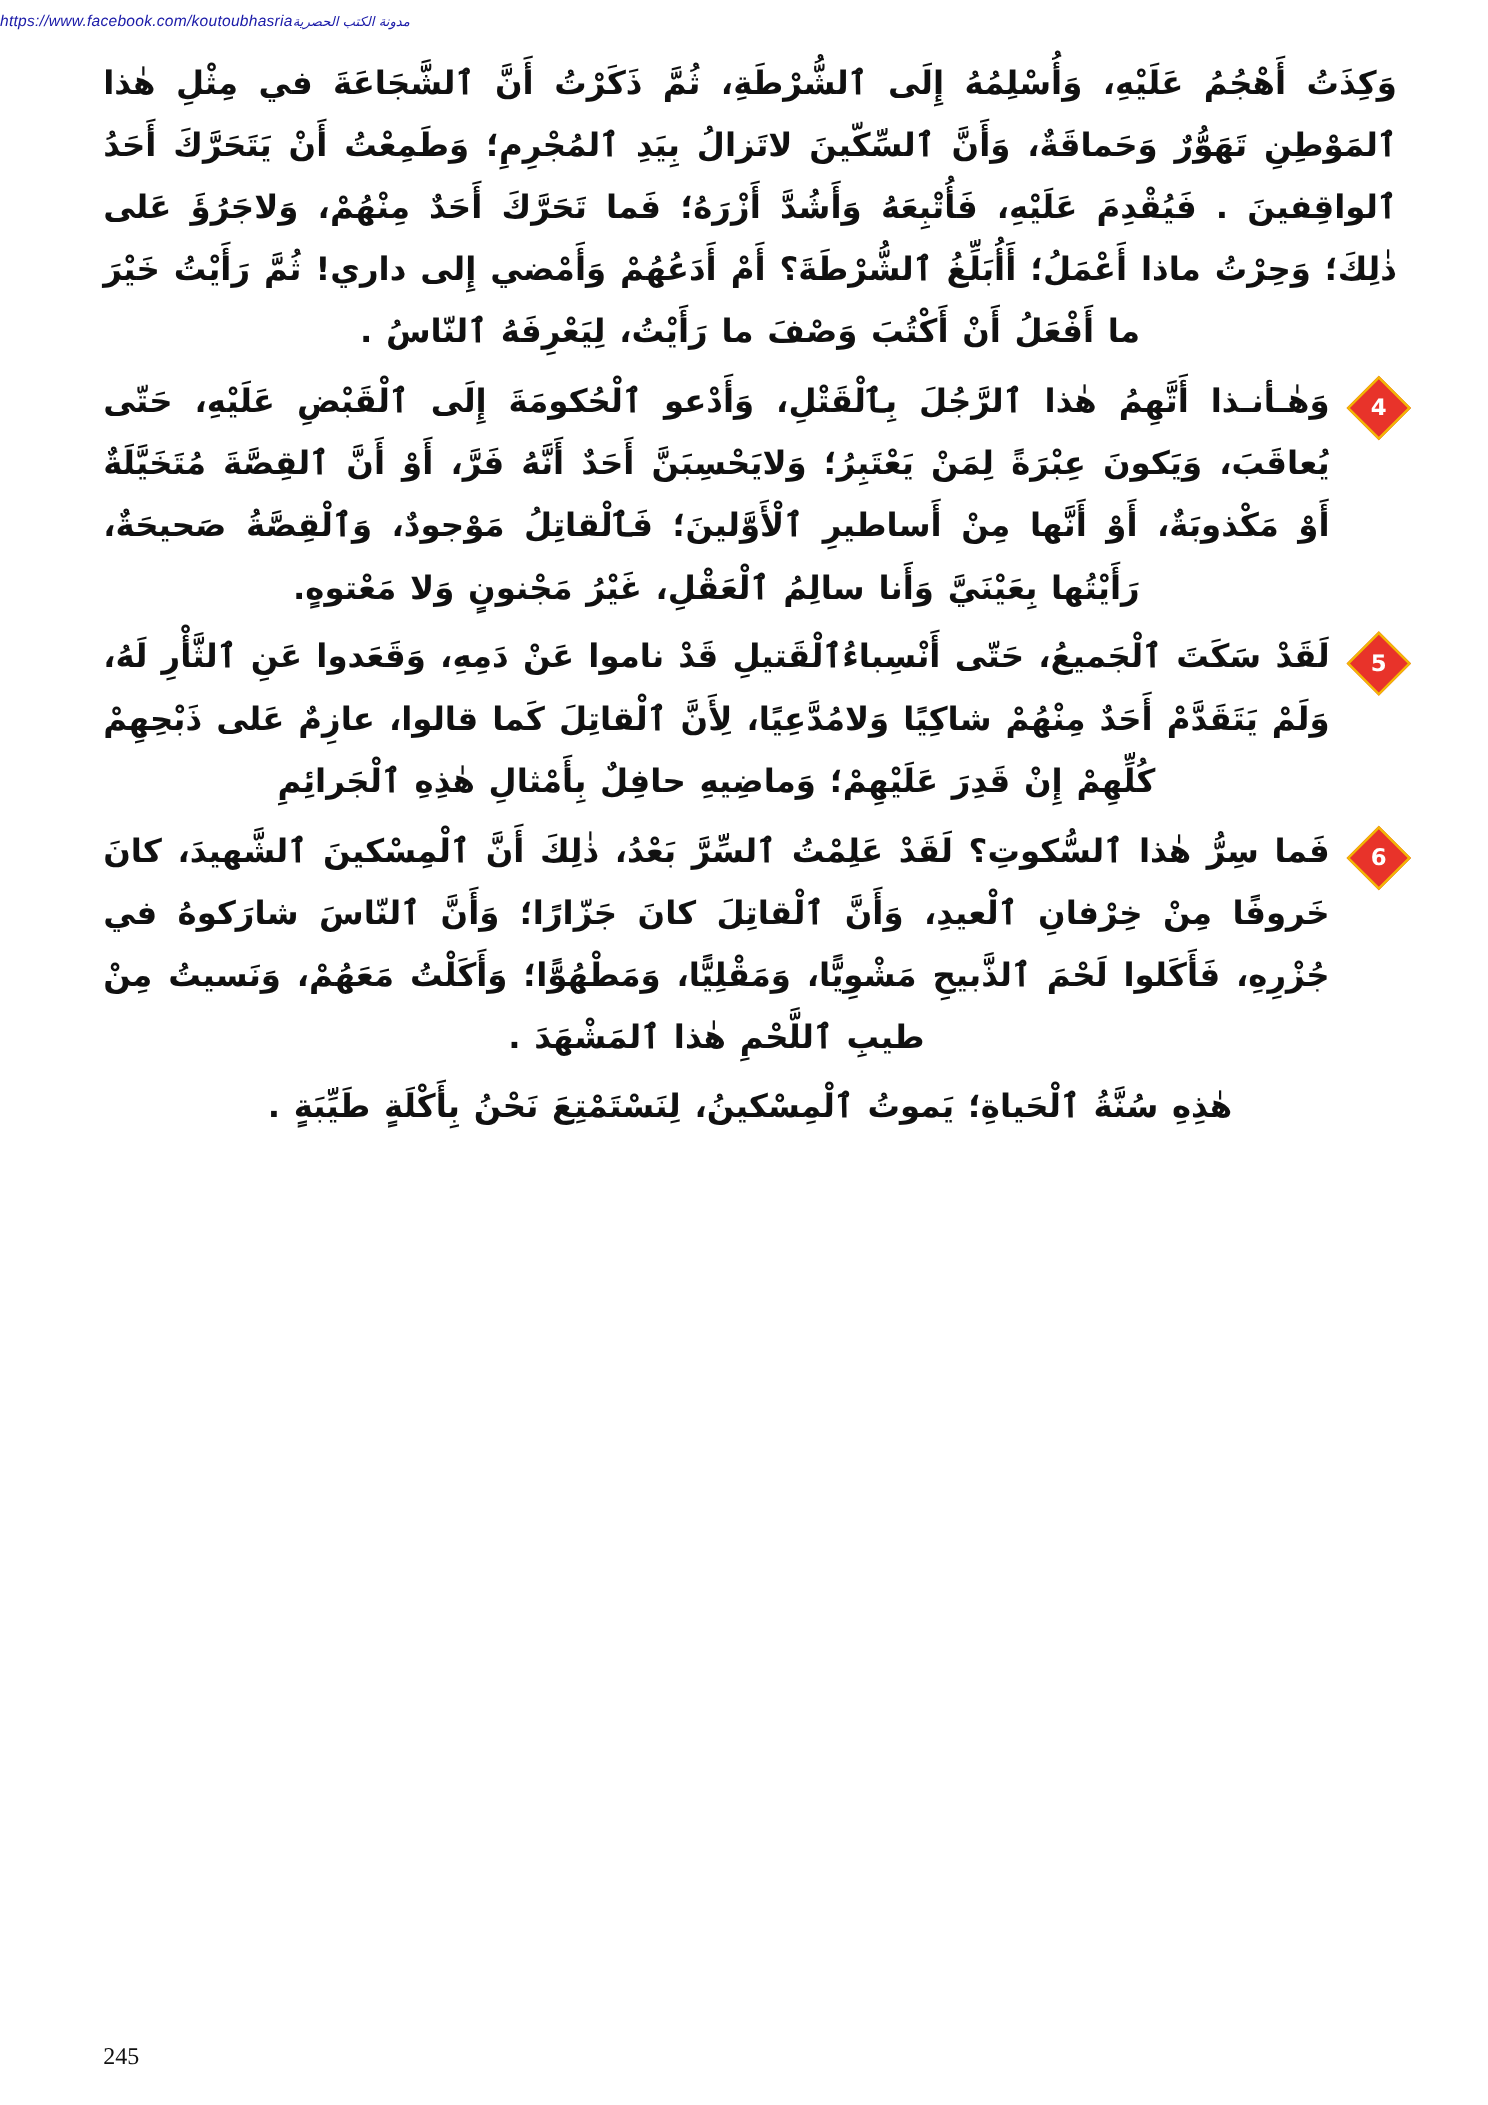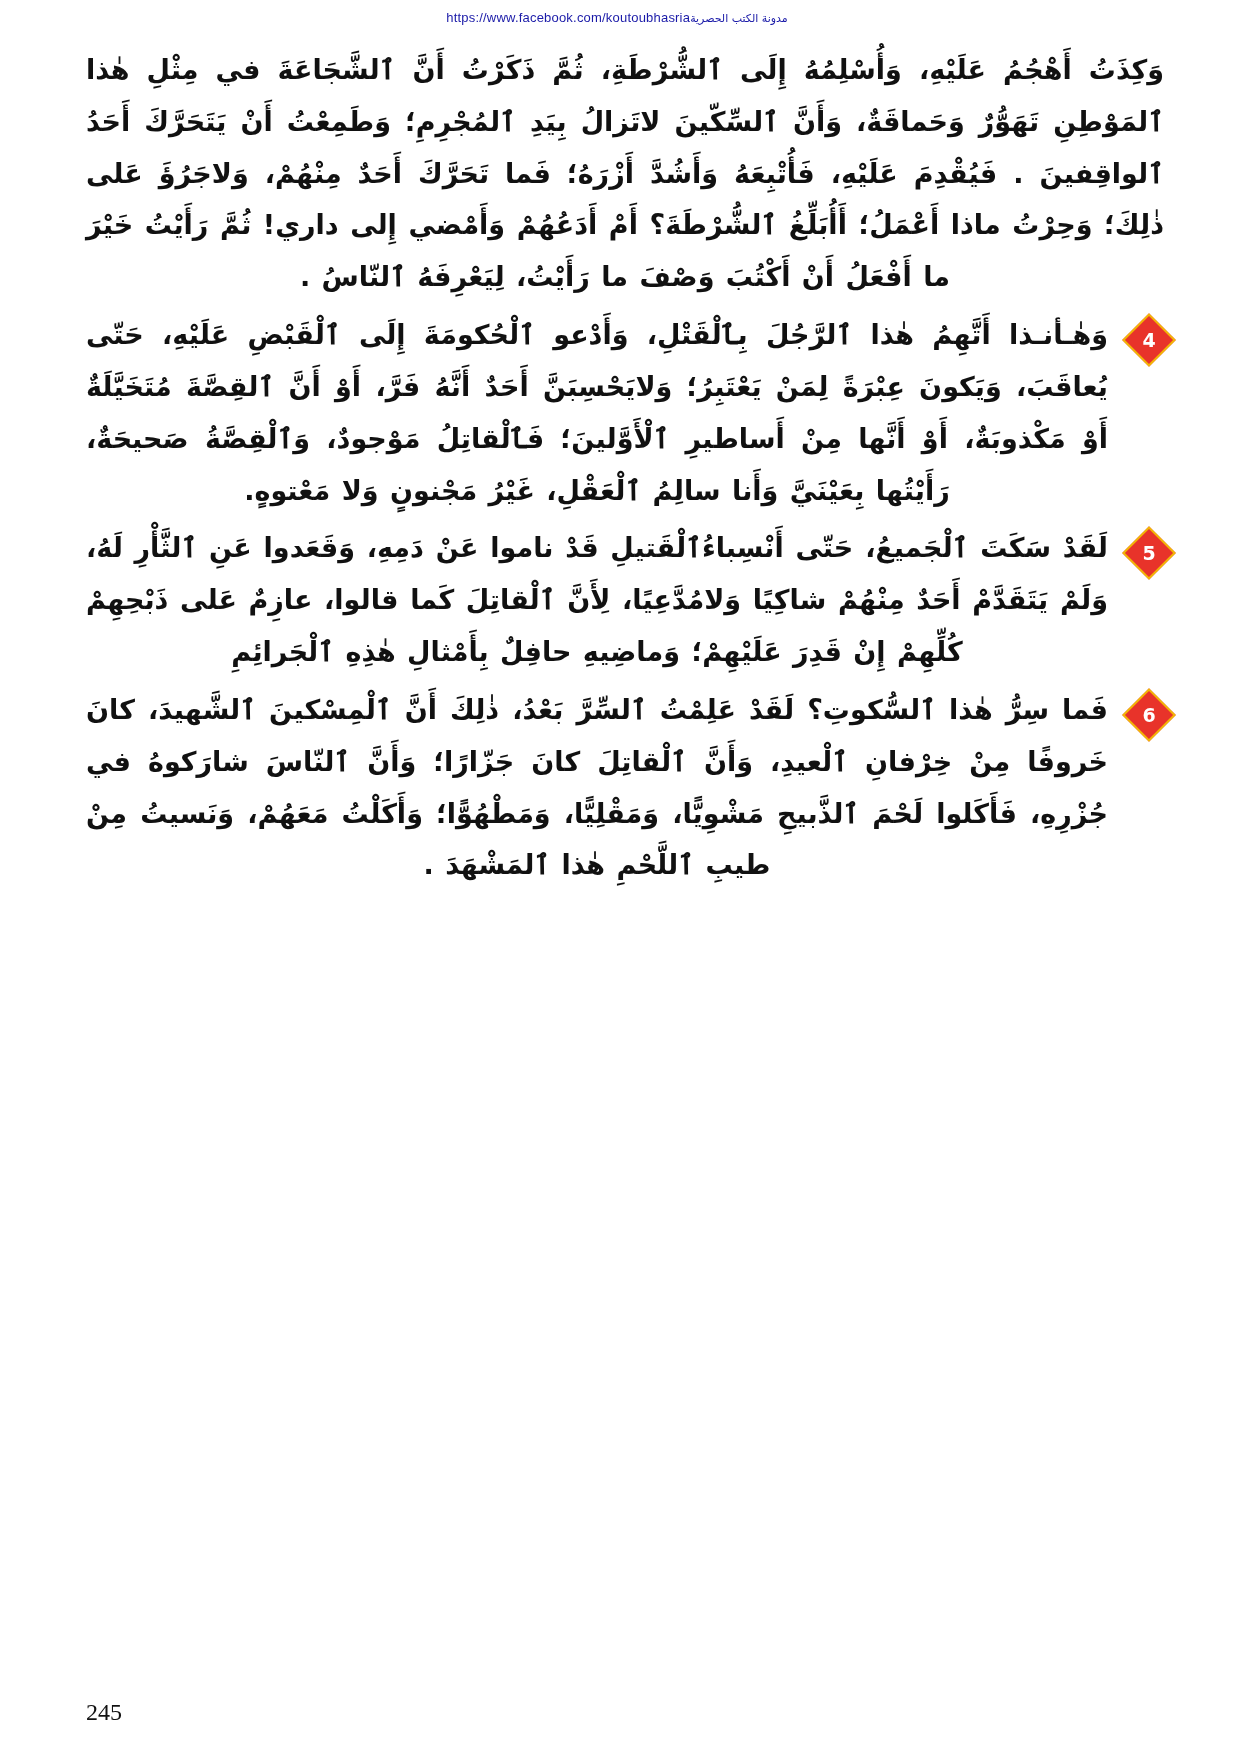--- a/index.html
+++ b/index.html
@@ -17,26 +17,26 @@
   .page {
     position: absolute;
     inset: 0;
     padding: 0;
   }
   .watermark {
     position: absolute;
     top: 10px;
     left: 0;
     right: 0;
-    text-align: center;
     direction: ltr;
     font-family: "Liberation Sans", sans-serif;
     font-size: 13px;
     color: #1a1aa8;
     letter-spacing: 0.2px;
+    font-style: italic;
   }
   .watermark .ar {
     font-family: "DejaVu Sans", sans-serif;
     font-size: 11px;
     color: #1a1aa8;
     margin-right: 6px;
   }
   .content {
     position: absolute;
     top: 44px;
@@ -87,21 +87,21 @@
     font-size: 19px;
     font-weight: 700;
     line-height: 1;
   }
   .page-number {
     position: absolute;
     left: 86px;
     bottom: 28px;
     direction: ltr;
     font-family: "Liberation Serif", serif;
-    font-size: 24px;
+    font-size: 20px;
     color: #111111;
     text-align: right;
   }
   .last-line {
     text-align-last: center;
   }
 </style>
 </head>
 <body>
 
@@ -131,18 +131,21 @@
       <span>لَقَدْ سَكَتَ ٱلْجَميعُ، حَتّى أَنْسِباءُٱلْقَتيلِ قَدْ ناموا عَنْ دَمِهِ، وَقَعَدوا عَنِ ٱلثَّأْرِ لَهُ، وَلَمْ يَتَقَدَّمْ أَحَدٌ مِنْهُمْ شاكِيًا وَلامُدَّعِيًا، لِأَنَّ ٱلْقاتِلَ كَما قالوا، عازِمٌ عَلى ذَبْحِهِمْ كُلِّهِمْ إِنْ قَدِرَ عَلَيْهِمْ؛ وَماضِيهِ حافِلٌ بِأَمْثالِ هٰذِهِ ٱلْجَرائِمِ</span>
     </p>
 
     <p class="para numbered">
       <span class="marker">
           <span>6</span>
         </span>
       <span>فَما سِرُّ هٰذا ٱلسُّكوتِ؟ لَقَدْ عَلِمْتُ ٱلسِّرَّ بَعْدُ، ذٰلِكَ أَنَّ ٱلْمِسْكينَ ٱلشَّهيدَ، كانَ خَروفًا مِنْ خِرْفانِ ٱلْعيدِ، وَأَنَّ ٱلْقاتِلَ كانَ جَزّارًا؛ وَأَنَّ ٱلنّاسَ شارَكوهُ في جُزْرِهِ، فَأَكَلوا لَحْمَ ٱلذَّبيحِ مَشْوِيًّا، وَمَقْلِيًّا، وَمَطْهُوًّا؛ وَأَكَلْتُ مَعَهُمْ، وَنَسيتُ مِنْ طيبِ ٱللَّحْمِ هٰذا ٱلمَشْهَدَ .</span>
     </p>
 
+    <p class="para last-line">
+      <span>هٰذِهِ سُنَّةُ ٱلْحَياةِ؛ يَموتُ ٱلْمِسْكينُ، لِنَسْتَمْتِعَ نَحْنُ بِأَكْلَةٍ طَيِّبَةٍ .</span>
+    </p>
 
   </div>
 
   <div class="page-number">245</div>
 
 </div>
 
 </body></html>

